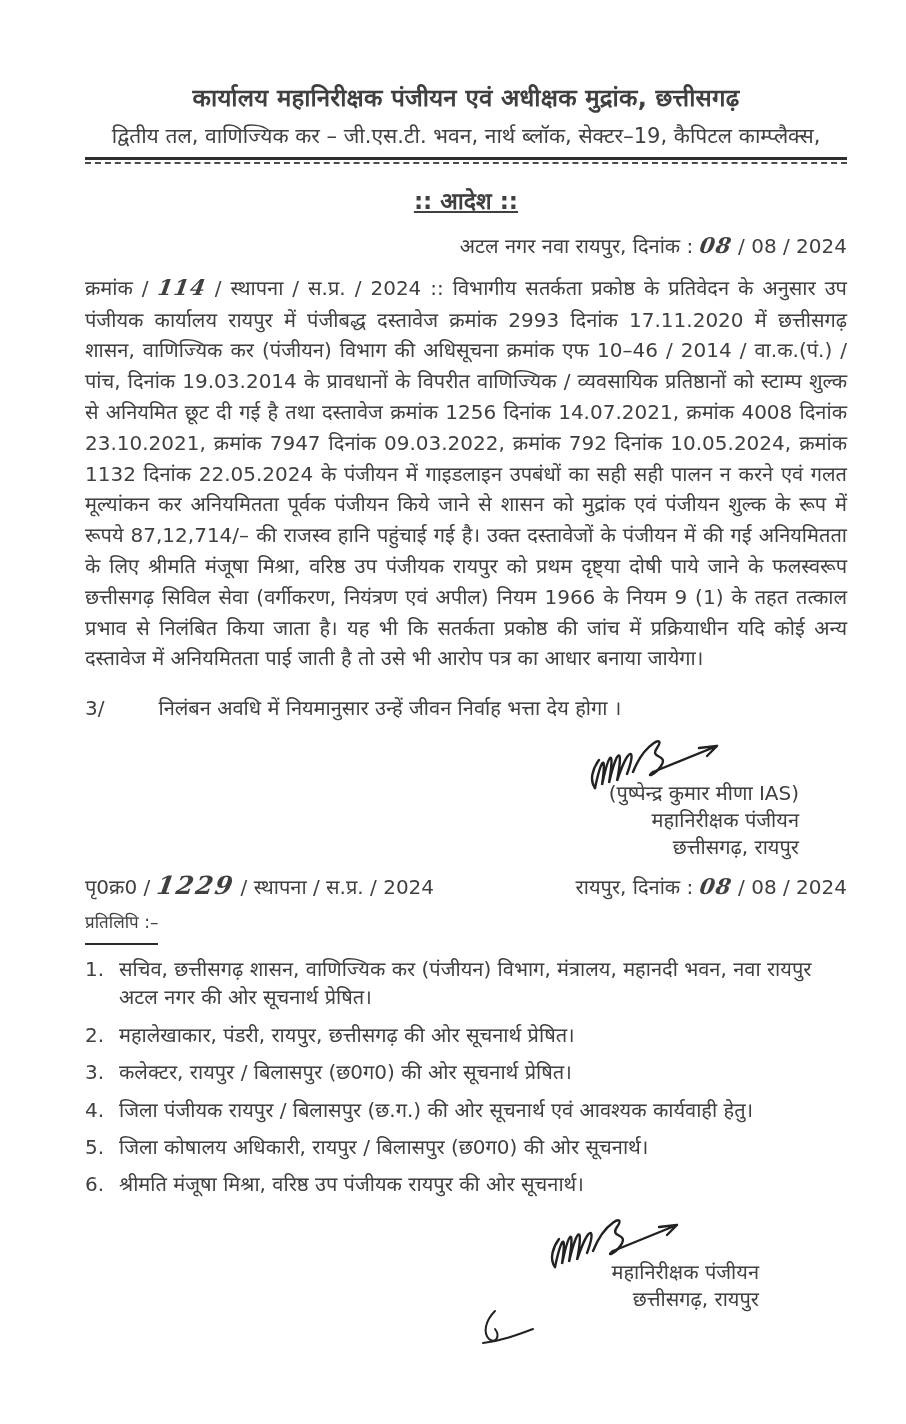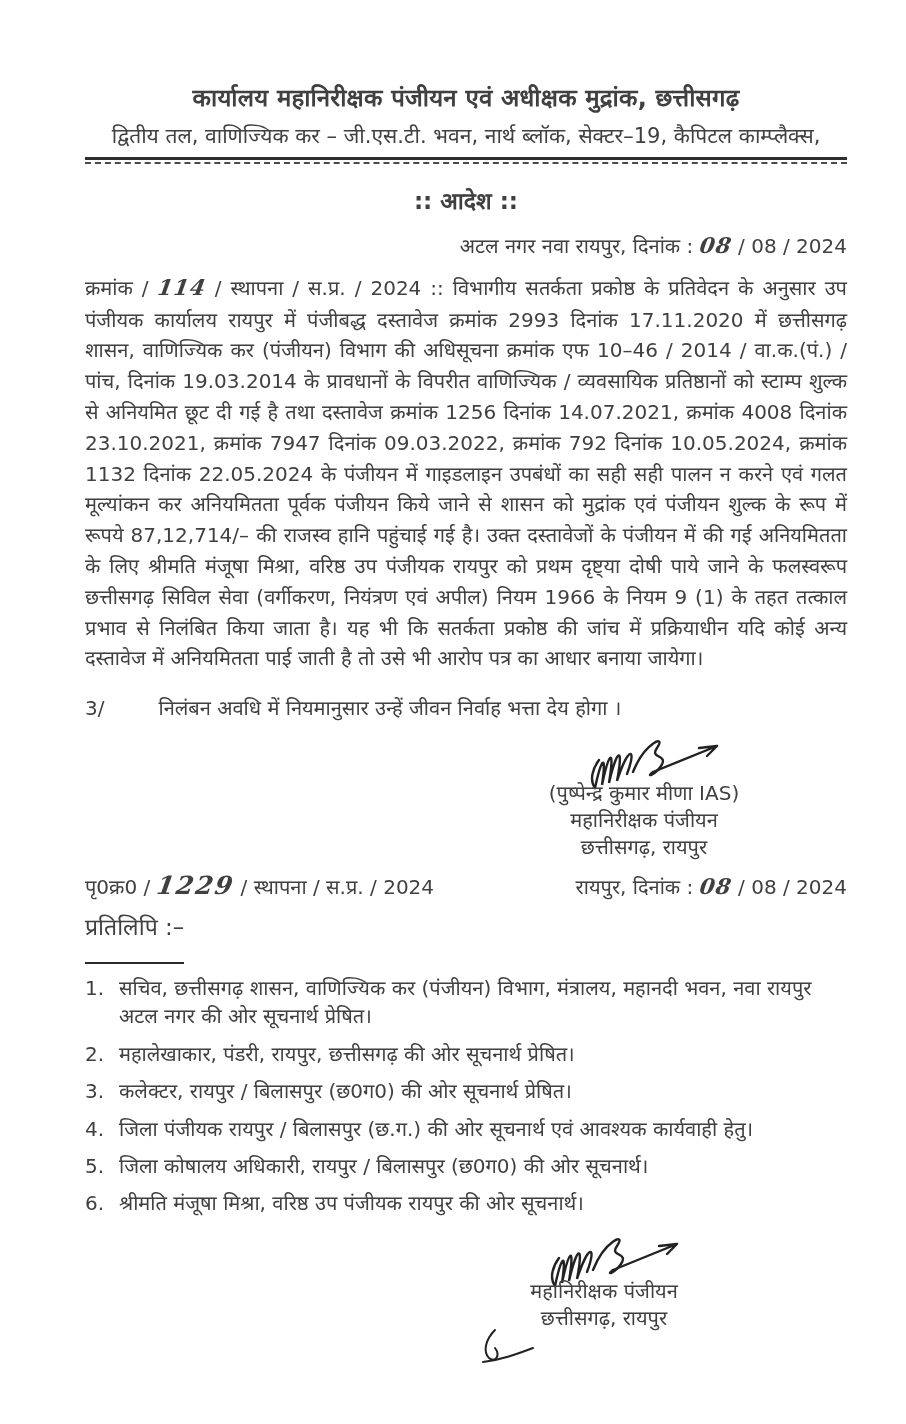--- a/index.html
+++ b/index.html
@@ -19,49 +19,49 @@
   .doc-header { text-align:center; }
   .doc-title { font-size:24px; font-weight:bold; letter-spacing:0.2px; margin-bottom:9px; }
   .doc-addr  { font-size:21px; line-height:1.35; }
   .header-rule { margin-top:7px; border-top:3px solid #2e2e2e; position:relative; }
   .header-rule::after {
     content:""; position:absolute; left:0; right:0; top:2px;
     border-top:2px dashed #4a4a4a;
   }
 
   
-  .order-heading { text-align:center; font-size:23px; font-weight:600; margin-top:24px; }
+  .order-heading { text-align:center; font-size:23px; font-weight:600; margin-top:24px;text-decoration:underline; }
   .dateline { text-align:right; font-size:20px; margin-top:16px; }
 
   
   .hand {
     font-family:"DejaVu Serif", serif;
     font-style:italic; font-weight:bold;
     display:inline-block; transform:skewX(-9deg);
     font-size:1.08em; letter-spacing:1px;
   }
   .hand-big { font-size:1.25em; letter-spacing:2px; }
 
   
   .para { font-size:20px; line-height:1.54; text-align:justify; }
   .para-main { margin-top:12px; }
   .para-num { margin-top:19px; }
   .tab { display:inline-block; width:54px; }
 
   
-  .sig-block { width:310px; margin-left:auto; text-align:center; font-size:20px; line-height:1.35; }
+  .sig-block { width:310px; margin-left:auto; text-align:right; font-size:20px; line-height:1.35; }
   .sig-block-1 { margin-right:48px; margin-top:6px; }
   .sig-block-2 { margin-right:88px; margin-top:10px; }
   .sig-svg { display:block; margin:0 auto -14px auto; }
 
   
   .ref-row { display:flex; justify-content:space-between; align-items:baseline; font-size:20px; margin-top:10px; }
 
   
-  .copies-heading { display:inline-block; font-size:23px; margin-top:10px; border-bottom:2px solid #2a2a2a; padding-bottom:20px; }
+  .copies-heading { display:inline-block; font-size:17px; margin-top:10px; border-bottom:2px solid #2a2a2a; padding-bottom:10px; }
   .copies-list { margin-top:10px; }
   .copy-item { display:flex; font-size:20px; line-height:1.42; margin-bottom:9px; }
   .copy-num { width:34px; flex:0 0 34px; }
   .copy-text { flex:1; }
 </style>
 </head>
 <body>
 
 <div class="page">
   <div class="content">

